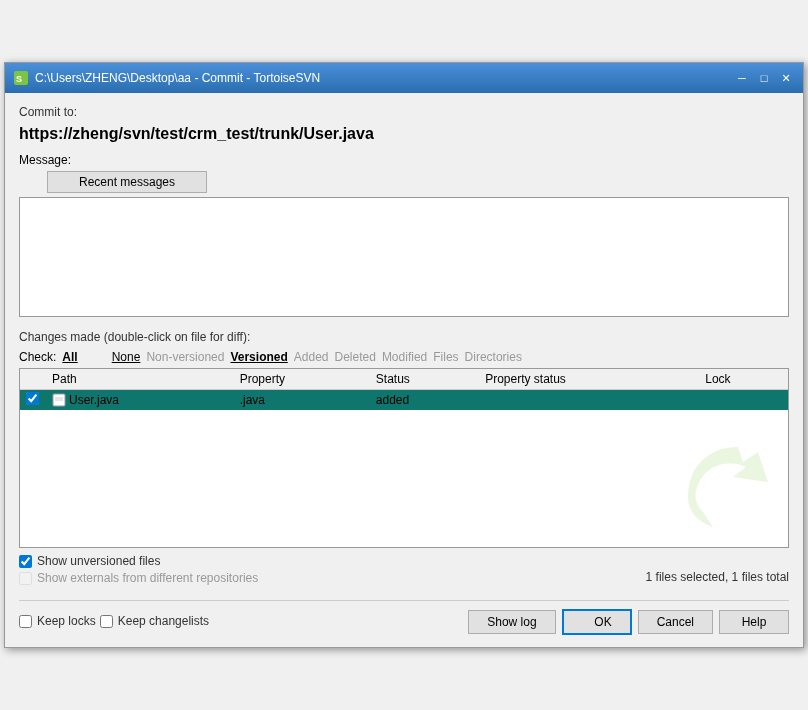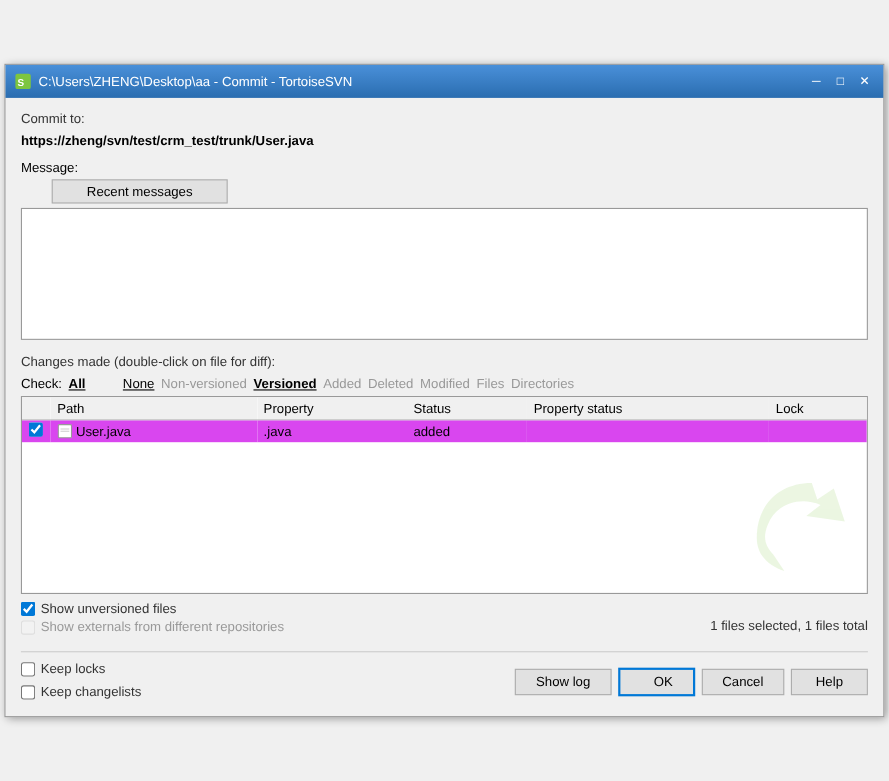--- a/index.html
+++ b/index.html
@@ -61,21 +61,21 @@
       padding: 12px 14px;
     }
 
     .commit-to-label {
       font-size: 12px;
       color: #333;
       margin-bottom: 6px;
     }
     .commit-to-url {
       font-weight: bold;
-      font-size: 12px;
+      font-size: 16px;
       color: #000;
       margin-bottom: 10px;
     }
 
     .message-label {
       font-size: 12px;
       margin-bottom: 4px;
     }
     .recent-messages-btn {
       background: #e1e1e1;
@@ -139,21 +139,21 @@
       font-weight: normal;
       position: sticky;
       top: 0;
       z-index: 1;
     }
     .file-table td {
       padding: 2px 6px;
       height: 20px;
     }
     .file-row-selected td {
-      background: #d946ef;
+      background: #0f766e;
     }
     .file-checkbox {
       width: 13px;
       height: 13px;
       margin: 0;
       accent-color: #0078d7;
     }
 
     .svn-logo {
       position: absolute;
@@ -192,21 +192,20 @@
     }
 
     .footer-row {
       display: flex;
       justify-content: space-between;
       align-items: center;
       margin-top: 4px;
     }
     .footer-left {
       display: flex;
-      flex-direction: column;
       gap: 4px;
     }
     .footer-buttons {
       display: flex;
       gap: 6px;
       align-items: center;
     }
     .btn {
       padding: 4px 18px;
       font-size: 12px;

